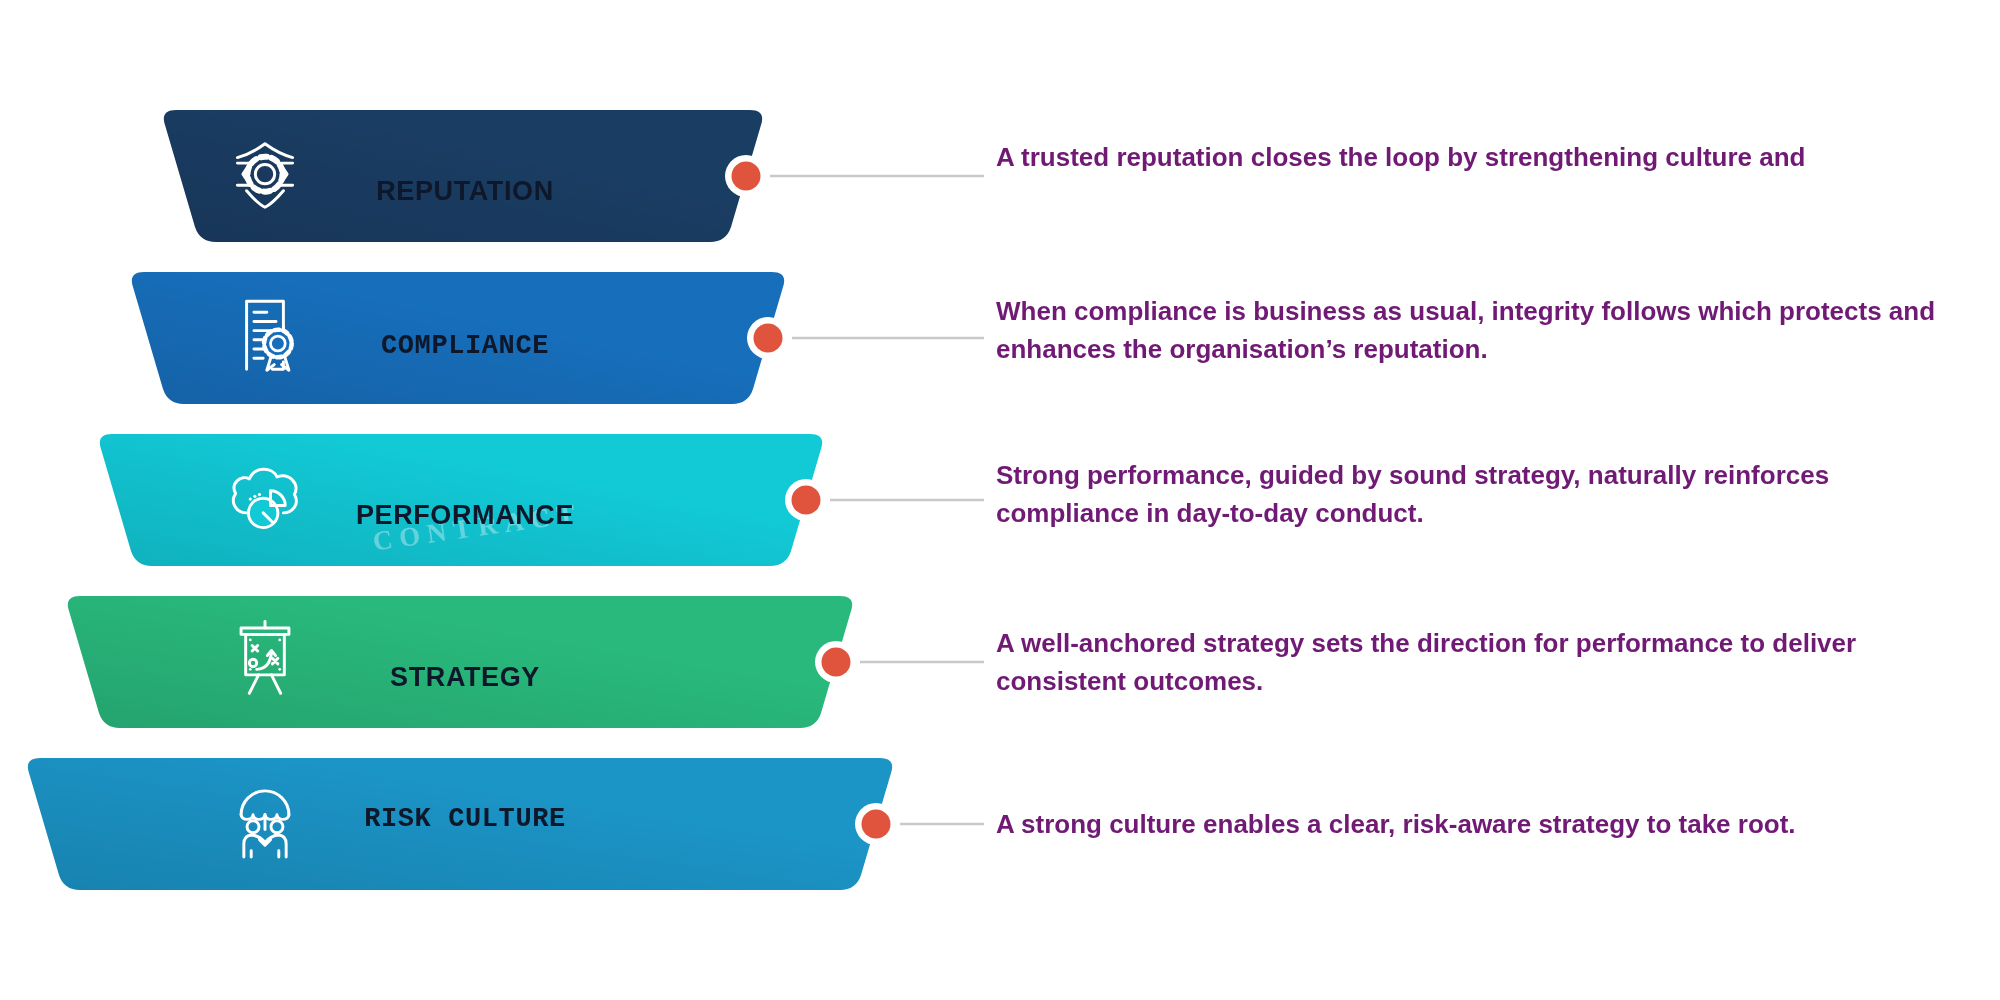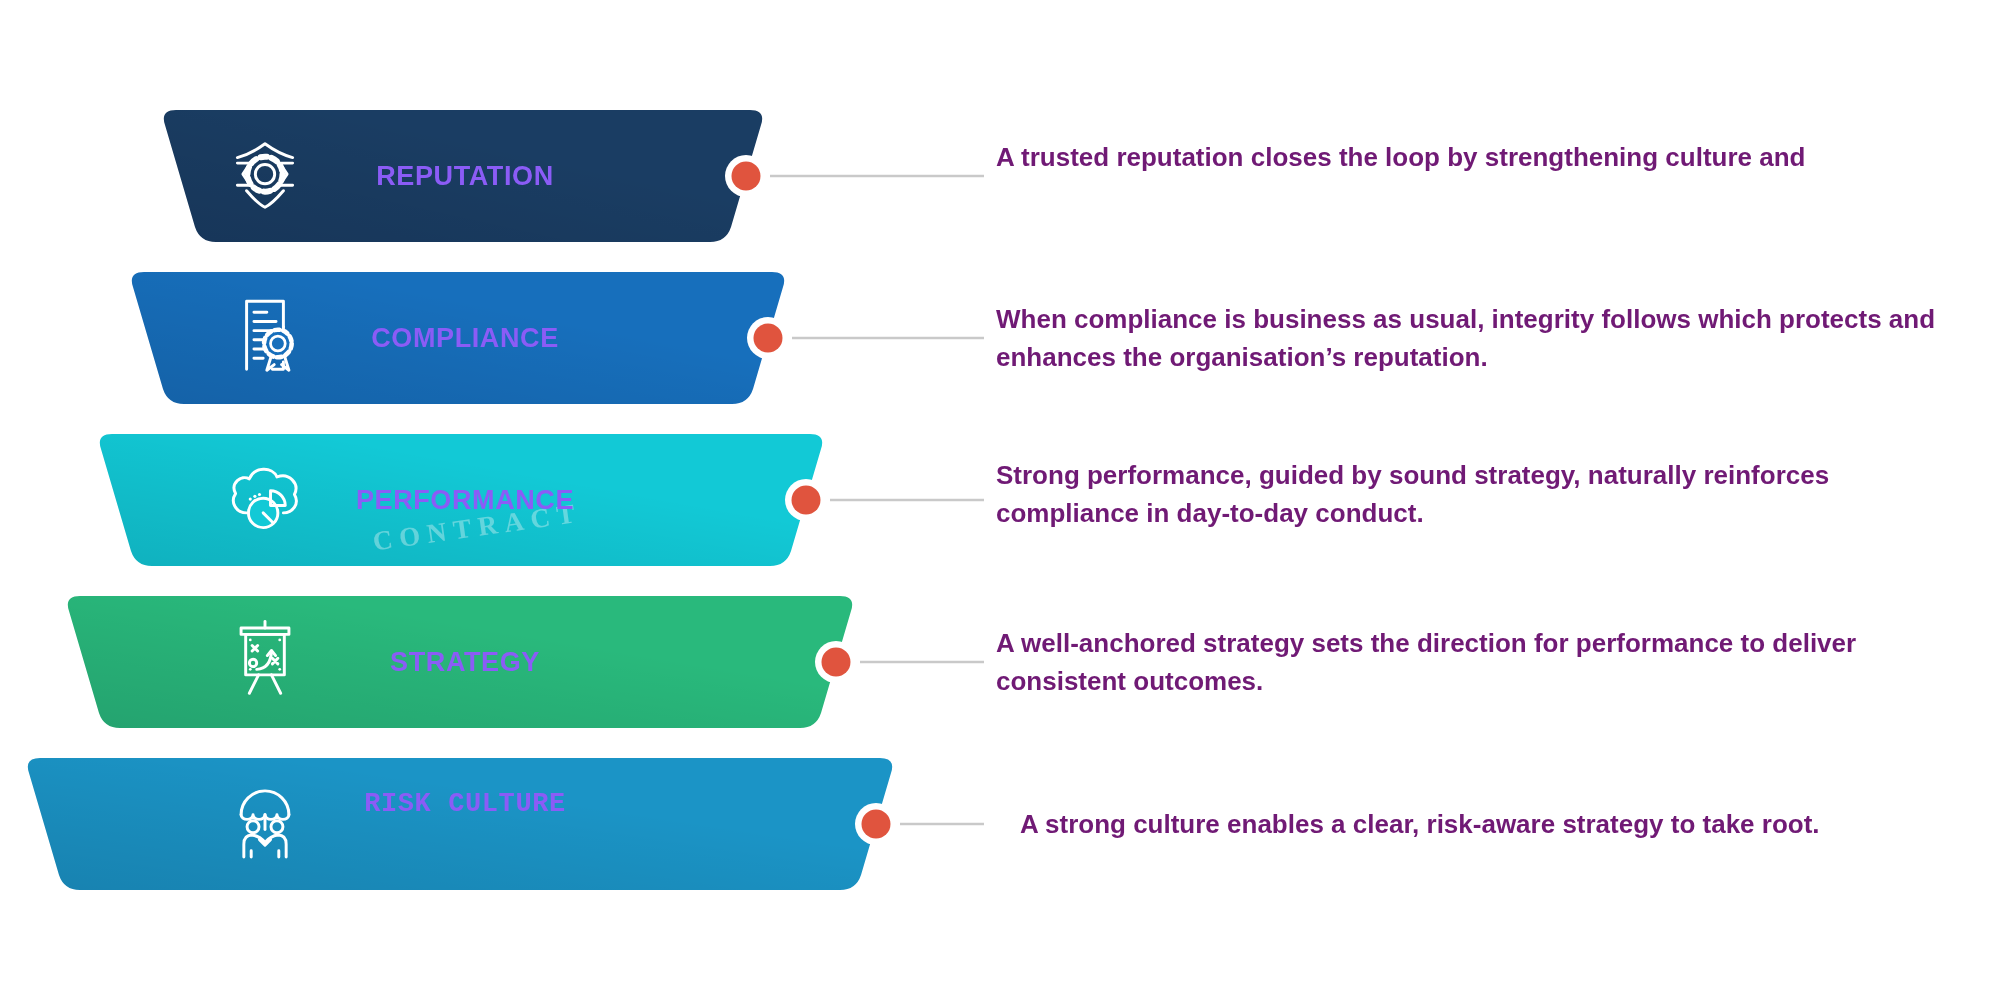--- a/index.html
+++ b/index.html
@@ -19,25 +19,26 @@
   }
   .icon-box svg { width: 92px; height: 92px; display: block; }
   .layer-label {
     position: absolute;
     left: 325px;
     width: 280px;
     height: 36px;
     display: flex;
     align-items: center;
     justify-content: center;
-    color: #8b5cf6;
+    color: #0f172a;
     font-size: 27px;
     font-weight: bold;
     letter-spacing: 0.6px;
     white-space: nowrap;
+    margin-top: 15px;
   }
   .desc {
     position: absolute;
     left: 996px;
     color: #701a75;
     font-size: 26px;
     font-weight: bold;
     line-height: 38px;
   }
   .desc div { white-space: nowrap; }
@@ -183,37 +184,37 @@
         <circle cx="63" cy="53" r="6.5"></circle>
         <path d="M27 86 V72 Q27 62 36 62 Q44 63 50 70"></path>
         <path d="M73 86 V72 Q73 62 64 62 Q56 63 50 70"></path>
         <path d="M44 67 L50 73 L56 67"></path>
         <path d="M35 79 V86 M65 79 V86"></path>
       </g>
     </svg>
   </div>
 
   <div class="layer-label" style="top:158px;">REPUTATION</div>
-  <div class="layer-label" style="top:320px;">COMPLIANCE</div>
+  <div class="layer-label" style="top:313px;font-family:Liberation Mono, monospace;">COMPLIANCE</div>
   <div class="layer-label" style="top:482px;text-align:right;">PERFORMANCE</div>
   <div class="layer-label" style="top:644px;">STRATEGY</div>
   <div class="layer-label" style="top:786px;font-family:Liberation Mono, monospace;">RISK CULTURE</div>
 
   <div class="desc" style="top:138px;">
     <div>A trusted reputation closes the loop by strengthening culture and</div>
   </div>
-  <div class="desc" style="top:300px;">
+  <div class="desc" style="top:292px;">
     <div>When compliance is business as usual, integrity follows which protects and</div>
     <div>enhances the organisation’s reputation.</div>
   </div>
   <div class="desc" style="top:456px;">
     <div>Strong performance, guided by sound strategy, naturally reinforces</div>
     <div>compliance in day-to-day conduct.</div>
   </div>
   <div class="desc" style="top:624px;">
     <div>A well-anchored strategy sets the direction for performance to deliver</div>
     <div>consistent outcomes.</div>
   </div>
-  <div class="desc" style="top:805px;margin-left:24px;">
+  <div class="desc" style="top:805px;">
     <div>A strong culture enables a clear, risk-aware strategy to take root.</div>
   </div>
 
 </div>
 
 </body></html>

